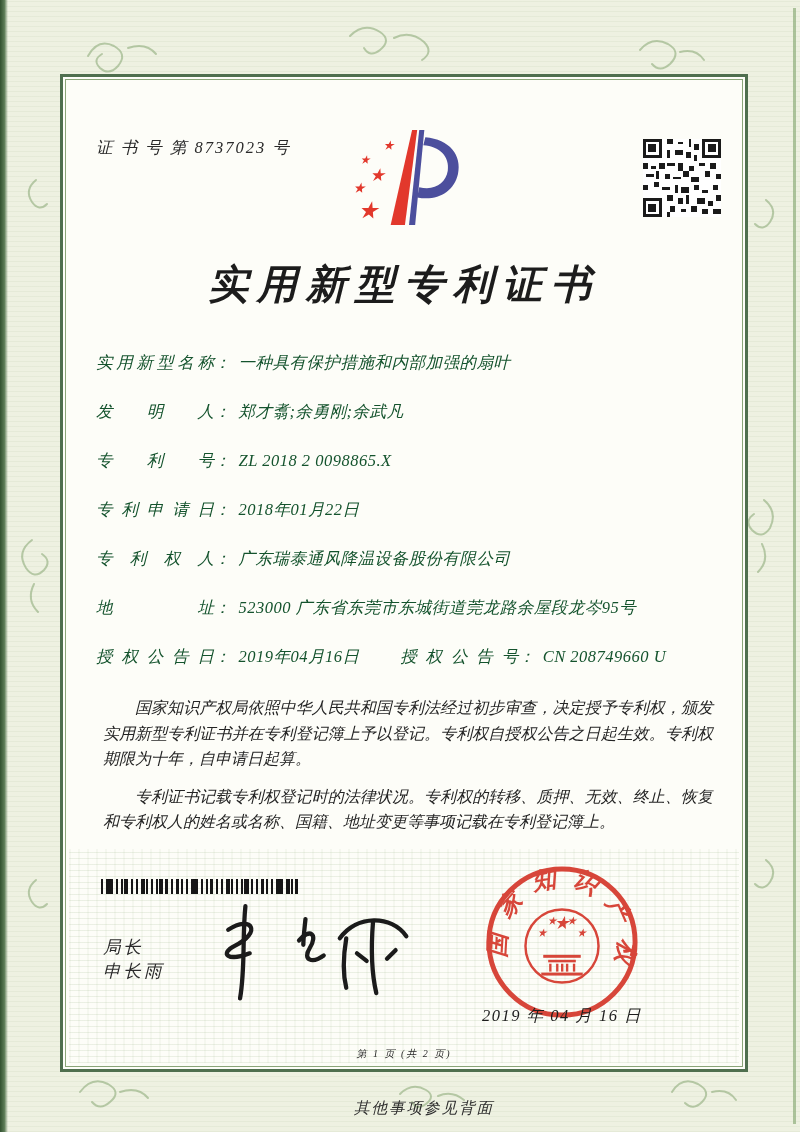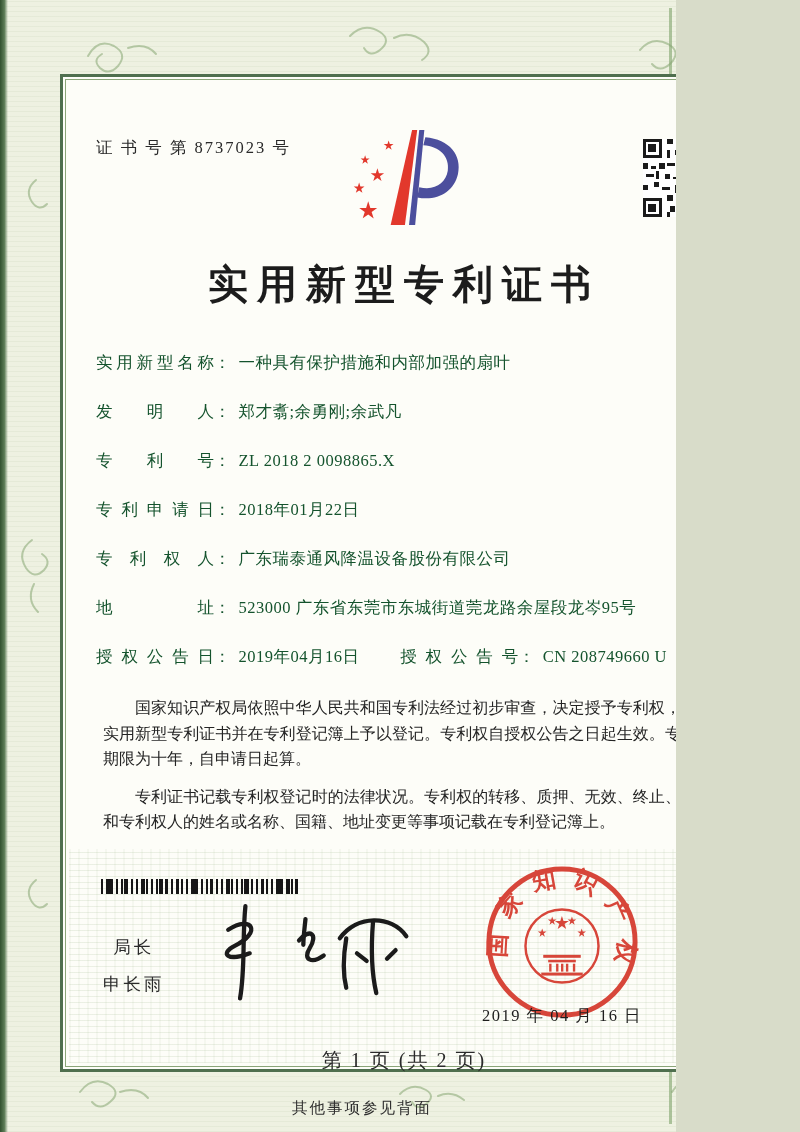--- a/index.html
+++ b/index.html
@@ -1,20 +1,20 @@
 <!DOCTYPE html>
 <html lang="zh"><head>
 <meta charset="utf-8">
 <style>
   html,body{margin:0;padding:0;background:#d8dcc9;}
   .page{
-    position:relative;width:676px;height:1132px;overflow:hidden;
+    position:relative;width:800px;height:1132px;overflow:hidden;
     background:#eef1e1;
     background-image:repeating-linear-gradient(0deg, rgba(150,175,130,.10) 0 1px, transparent 1px 5px);
-    font-family:"Liberation Serif","DejaVu Serif",serif;color:#222;
+    font-family:"Liberation Serif","DejaVu Serif",serif;color:#222;font-style:italic;
   }
   .scan-edge-left{position:absolute;left:0;top:0;width:8px;height:100%;
     background:linear-gradient(90deg,#31502f 0,#5d7c57 55%,rgba(93,124,87,0) 100%);}
   .scan-edge-right{position:absolute;right:4px;top:8px;width:3px;height:1116px;background:#8fae7c;opacity:.7;}
   .deco{position:absolute;left:0;top:0;width:800px;height:1132px;pointer-events:none;}
   .deco path{stroke:#86a673;fill:none;stroke-width:2;opacity:.55;stroke-linecap:round;}
 
   .frame{
     position:absolute;left:60px;top:74px;width:688px;height:998px;box-sizing:border-box;
     background:#fdfdf8;border:3px solid #4f6f4e;
@@ -45,30 +45,30 @@
   .body-text p{margin:12px;text-indent:2em;}
 
   .barcode{position:absolute;left:38px;top:802px;width:200px;height:15px;
     background-image:
       repeating-linear-gradient(90deg,#161616 0 2px,transparent 2px 5px),
       repeating-linear-gradient(90deg,transparent 0 7px,#161616 7px 10px,transparent 10px 17px),
       repeating-linear-gradient(90deg,transparent 0 23px,#161616 23px 25px,transparent 25px 41px);}
 
   .signer{position:absolute;left:40px;top:858px;font-family:"Liberation Sans","DejaVu Sans",sans-serif;
     font-size:17.5px;color:#2b2b2b;letter-spacing:3px;}
-  .signer div{margin-bottom:13px;text-align:center;}
+  .signer div{}
 
   .signature{position:absolute;left:150px;top:812px;width:215px;height:118px;}
   .signature path{stroke:#1b1b1b;stroke-width:4;fill:none;stroke-linecap:round;stroke-linejoin:round;}
 
   .seal{position:absolute;left:420px;top:786px;width:158px;height:158px;opacity:.93;}
   .seal-date{position:absolute;left:408px;top:928px;width:182px;text-align:center;
     font-size:16.5px;letter-spacing:1.5px;color:#1d1d1d;z-index:5;}
 
-  .page-info{position:absolute;left:0;top:970px;width:100%;text-align:center;font-size:20px;
+  .page-info{position:absolute;left:0;top:970px;width:100%;text-align:center;font-size:10px;
     letter-spacing:2px;color:#2a2a2a;}
   .back-note{position:absolute;left:0;top:1098px;width:100%;text-align:center;font-size:15.5px;
     letter-spacing:2px;color:#2e2e2e;padding-left:24px;}
 </style>
 </head>
 <body>
 
 <div class="page">
 
   <div class="scan-edge-left"></div>

